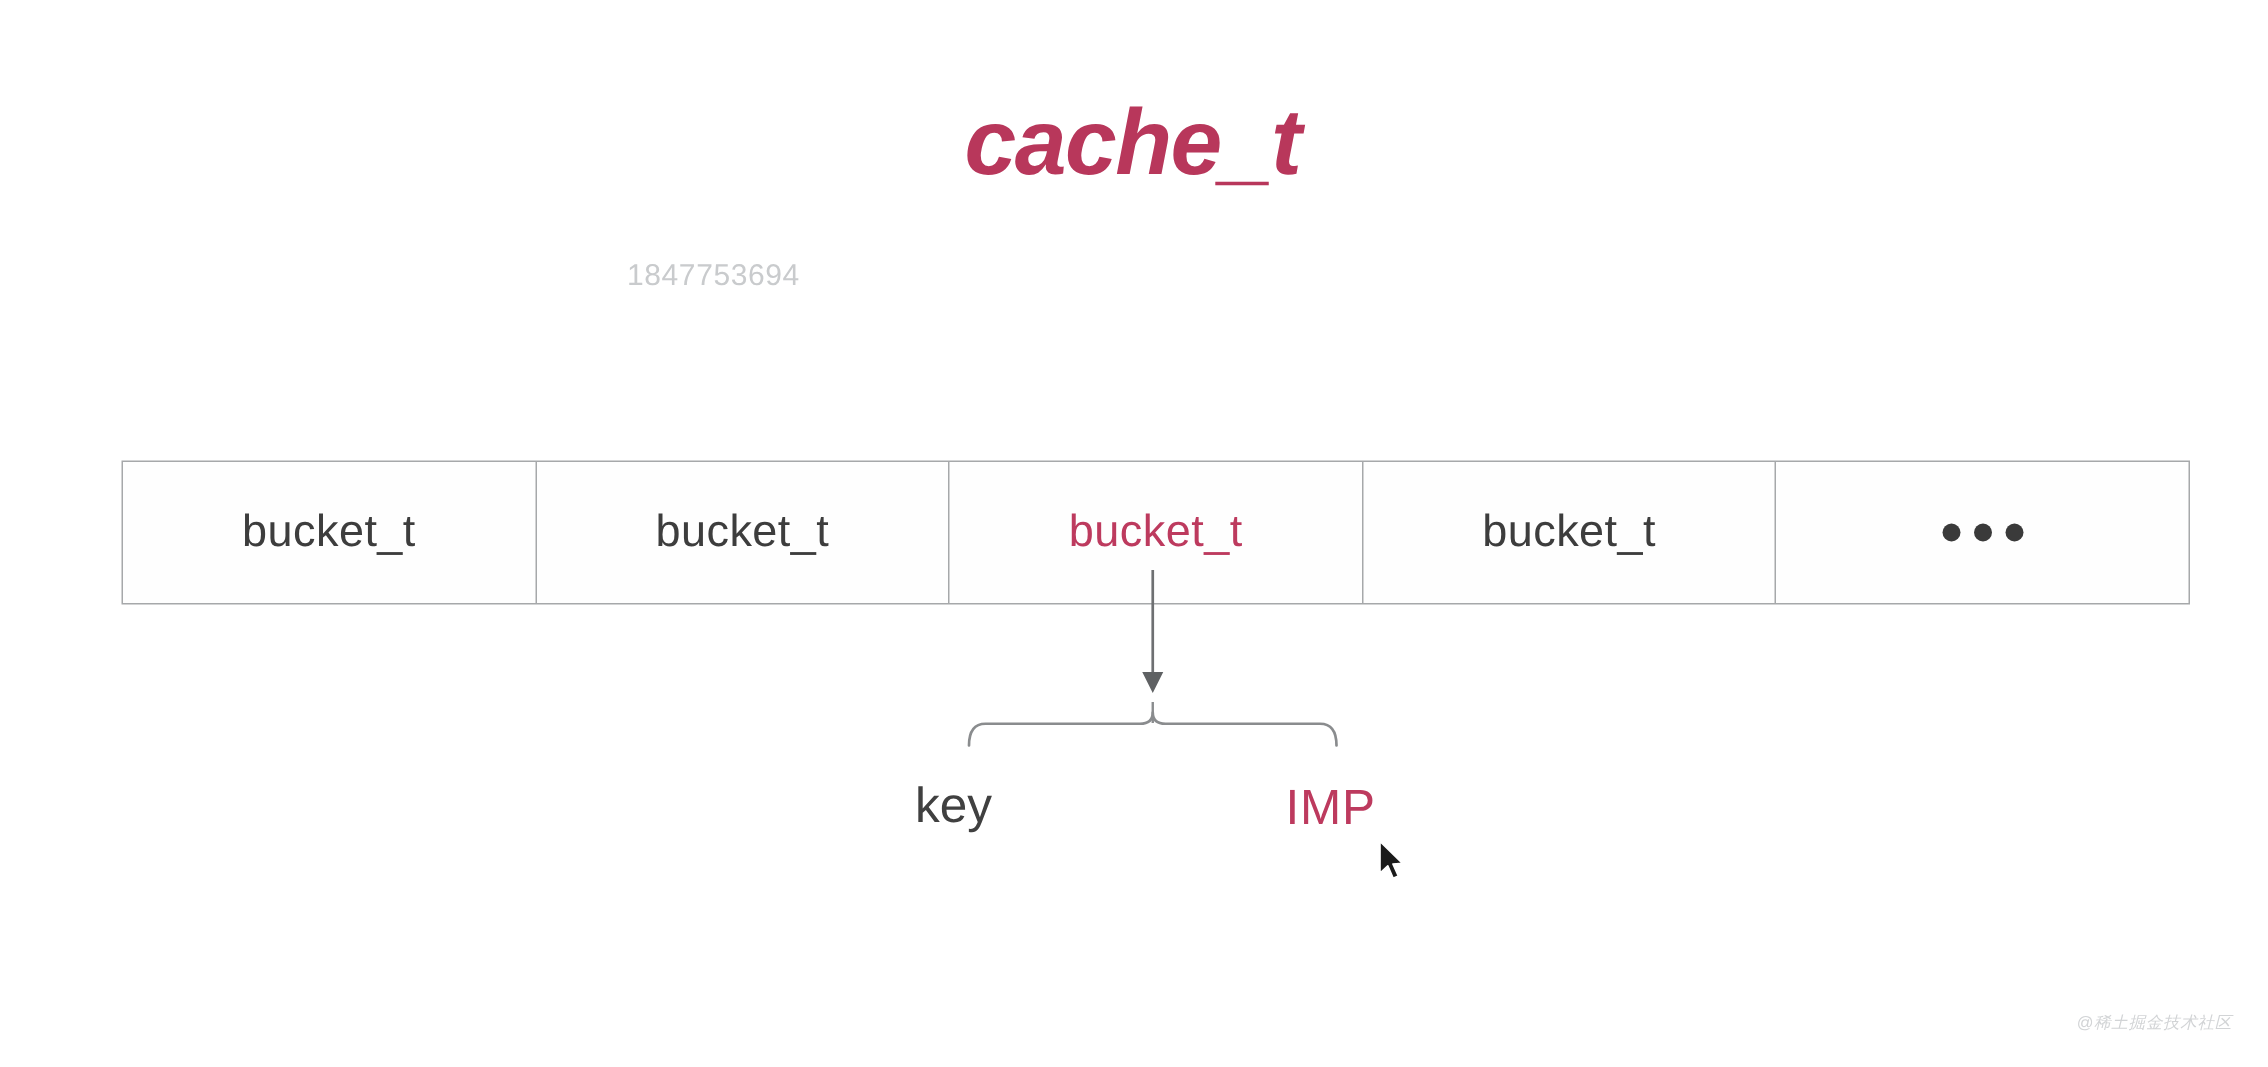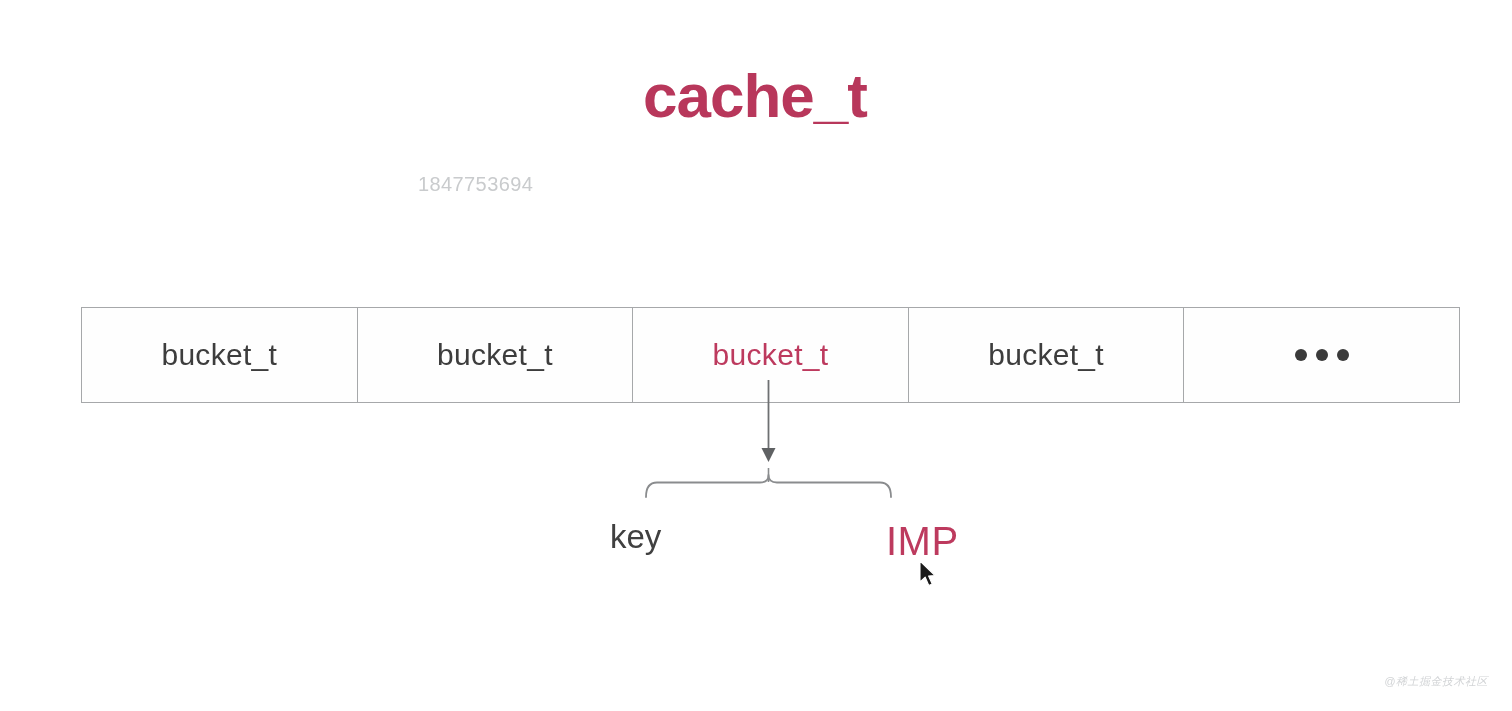--- a/index.html
+++ b/index.html
@@ -24,20 +24,21 @@
     left: 0;
     top: 62px;
     width: 1512px;
     text-align: center;
     font-size: 62px;
     font-weight: bold;
     letter-spacing: -1px;
     color: #b8375b;
     line-height: 1.1;
     user-select: none;
+    font-style: italic;
   }
   #diagram-title .shift {
     display: inline-block;
     transform: translateX(-1px);
   }
 
   
   #diagram-subtitle {
     position: absolute;
     left: 418px;
@@ -107,25 +108,24 @@
     left: 610px;
     top: 518px;
     font-size: 33px;
     color: #404040;
     user-select: none;
   }
   #label-imp {
     position: absolute;
     left: 857px;
     top: 519px;
-    font-size: 40px;
+    font-size: 33px;
     color: #bd3a5e;
     letter-spacing: 0.5px;
     user-select: none;
-    margin-left: 29px;
   }
 
   
   #mouse-cursor {
     position: absolute;
     left: 918px;
     top: 560px;
     width: 22px;
     height: 30px;
     pointer-events: none;

